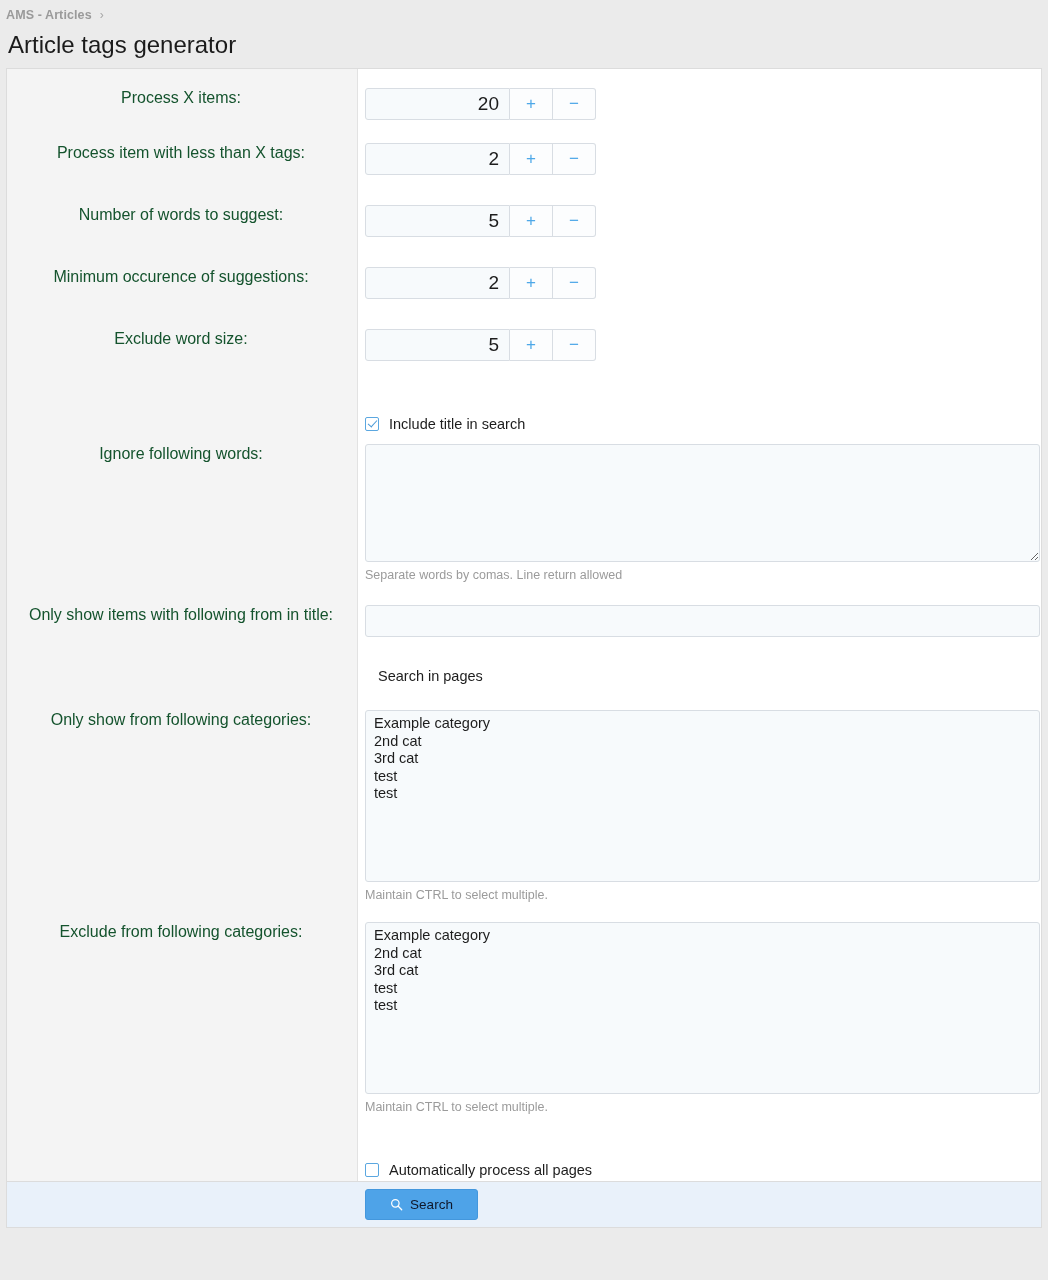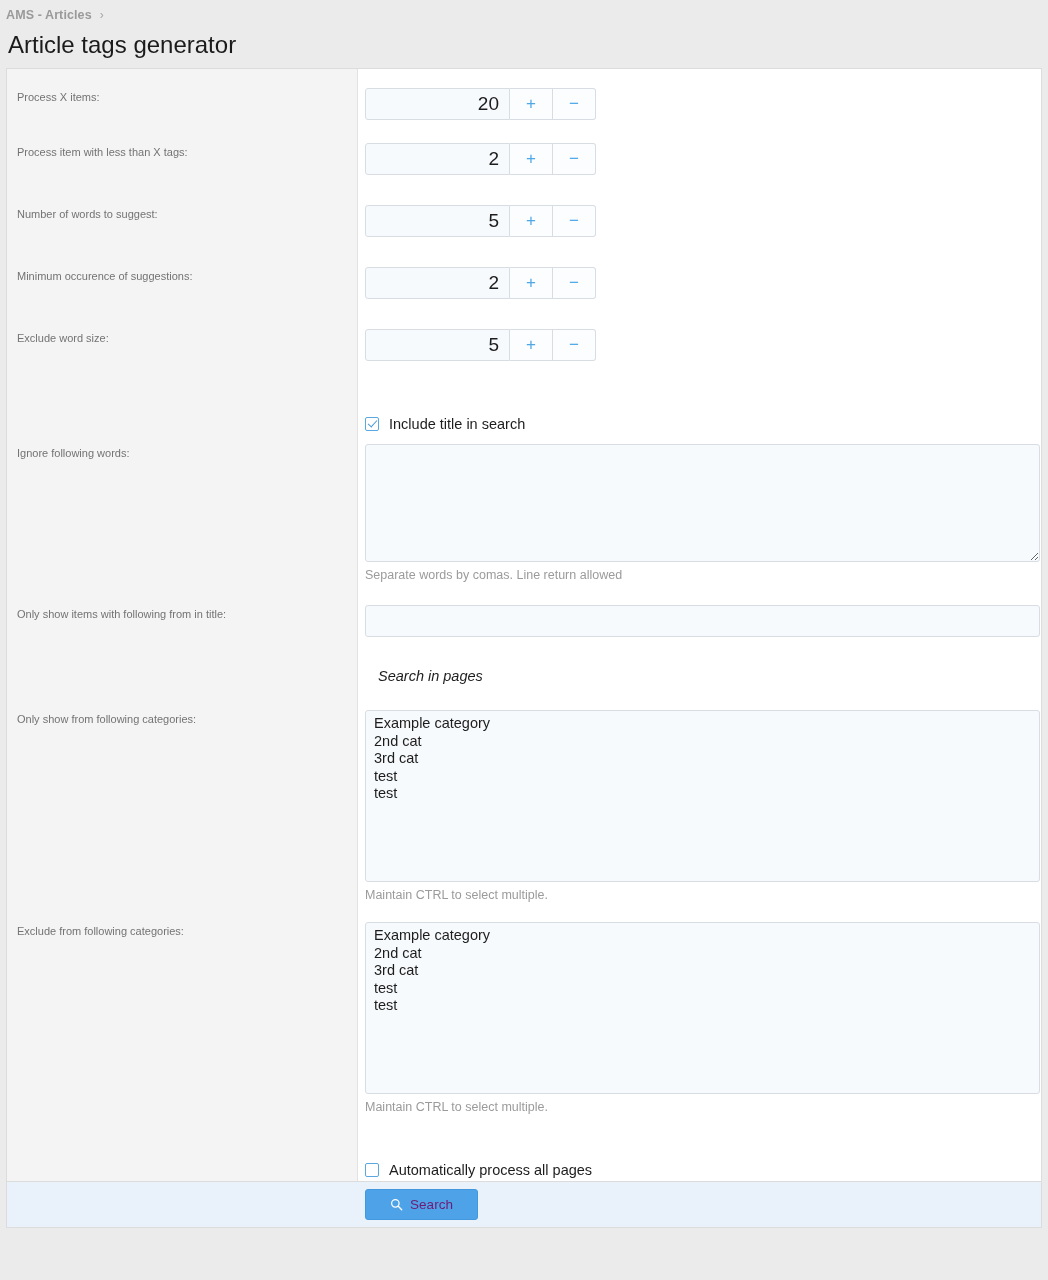--- a/index.html
+++ b/index.html
@@ -62,24 +62,24 @@
 
   .form-row {
     position: relative;
     display: flex;
     align-items: flex-start;
     min-height: 62px;
   }
   .col-label {
     width: 350px;
     flex: 0 0 350px;
-    text-align: left;
+    text-align: center;
     padding: 0 12px 0 10px;
-    font-size: 11px;
-    color: #737373;
+    font-size: 16px;
+    color: #14532d;
     line-height: 19px;
   }
   .col-field {
     flex: 1 1 auto;
     padding: 0 9px 0 8px;
     position: relative;
   }
 
   
   .stepper {
@@ -219,21 +219,21 @@
     align-items: center;
     padding-left: 350px;
   }
   .btn-search {
     margin-left: 8px;
     height: 31px;
     min-width: 113px;
     background: #4ea3e8;
     border: 1px solid #4397dd;
     border-radius: 3px;
-    color: #701a75;
+    color: #0f172a;
     font-size: 13.5px;
     font-family: "Liberation Sans", sans-serif;
     display: inline-flex;
     align-items: center;
     justify-content: center;
     gap: 7px;
     cursor: pointer;
   }
   .btn-search svg { display: block; }
 </style>
@@ -323,21 +323,21 @@
     </div>
   </div>
 
   <div class="form-row" style="min-height:60px;padding-top:12px;">
     <div class="col-label">Only show items with following from in title:</div>
     <div class="col-field">
       <input type="text" class="text-input" value="" style="">
     </div>
   </div>
 
-  <div class="form-row" style="min-height:48px;padding-top:13px;font-style:italic;">
+  <div class="form-row" style="min-height:48px;padding-top:13px;">
     <div class="col-label"></div>
     <div class="col-field">
       <div class="plain-line">Search in pages</div>
     </div>
   </div>
 
   <div class="form-row" style="min-height:212px;padding-top:9px;">
     <div class="col-label">Only show from following categories:</div>
     <div class="col-field">
       <div class="listbox">

